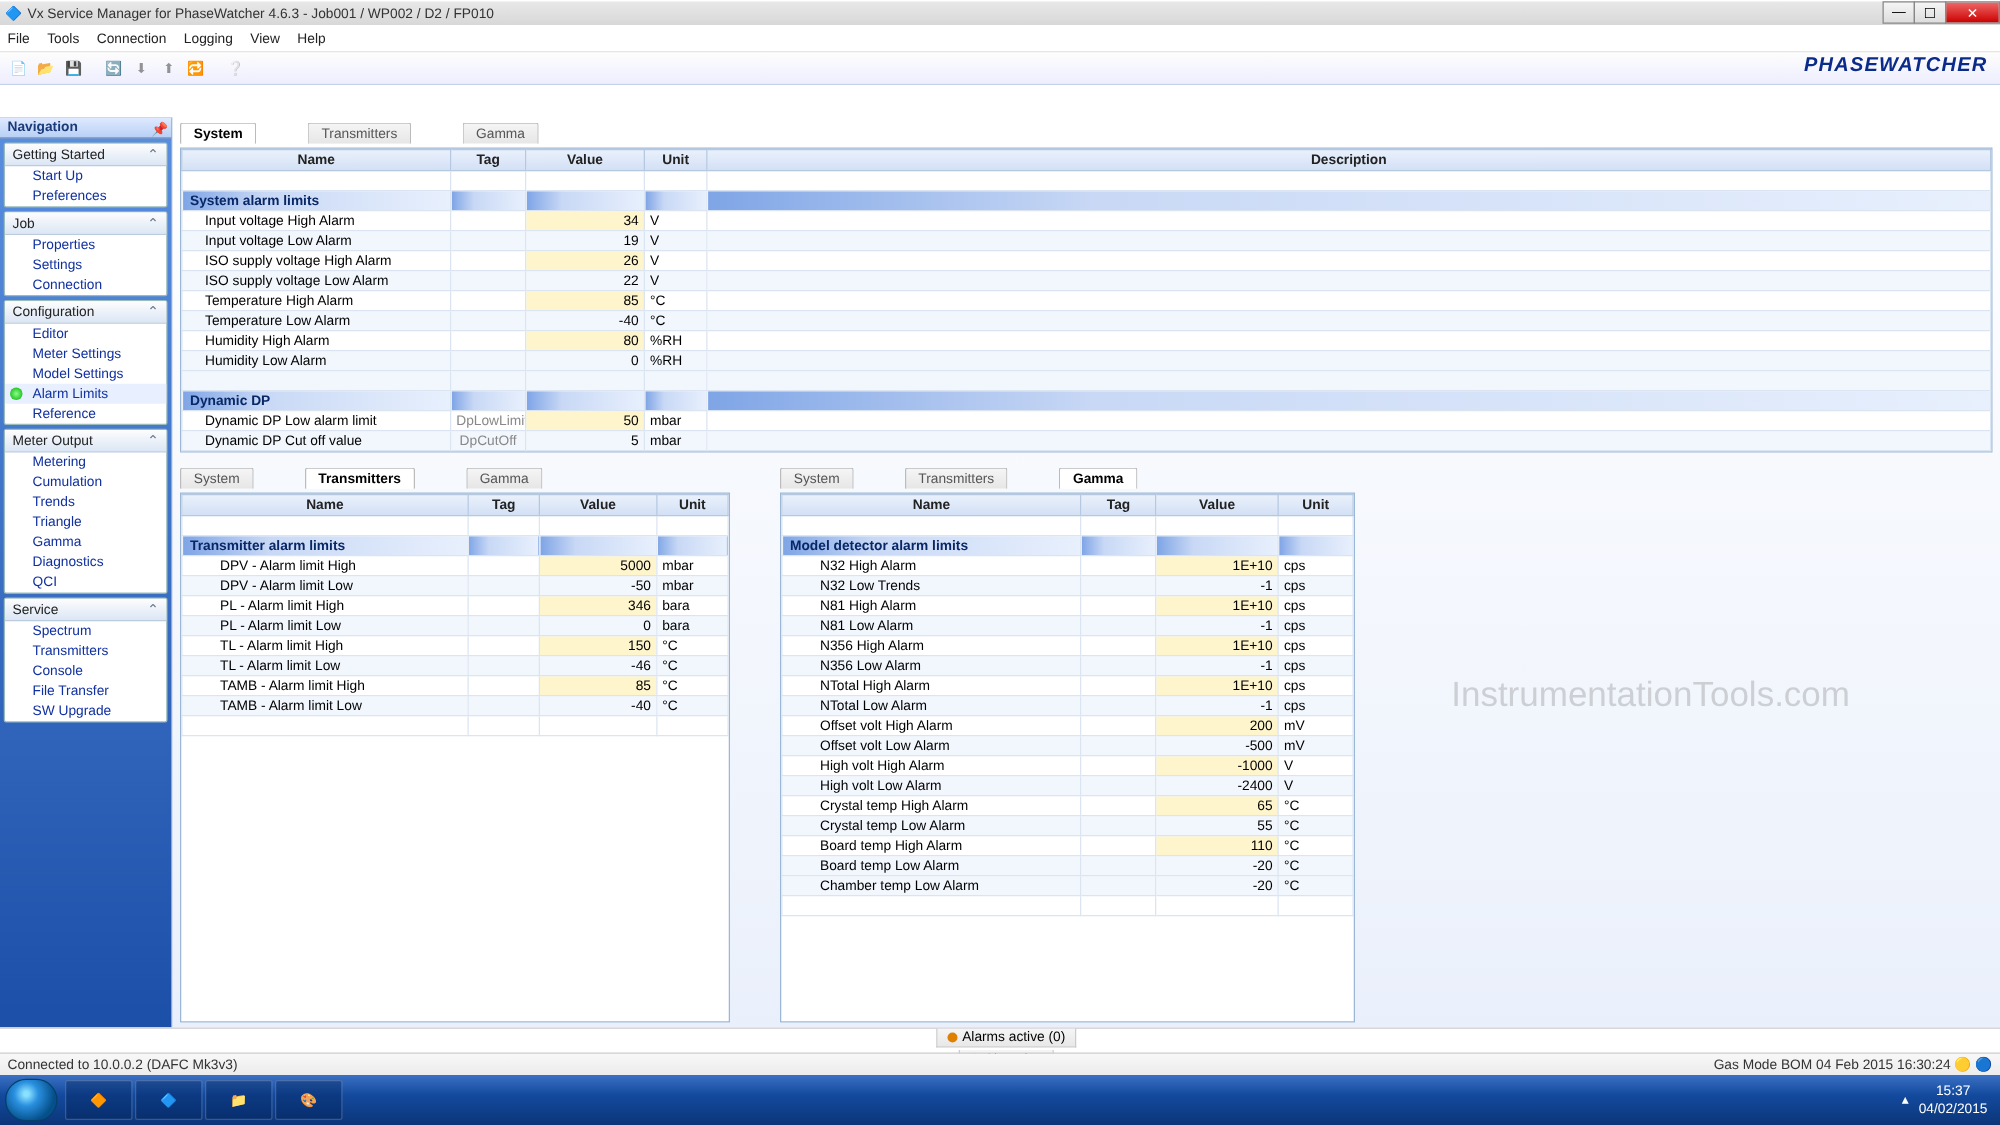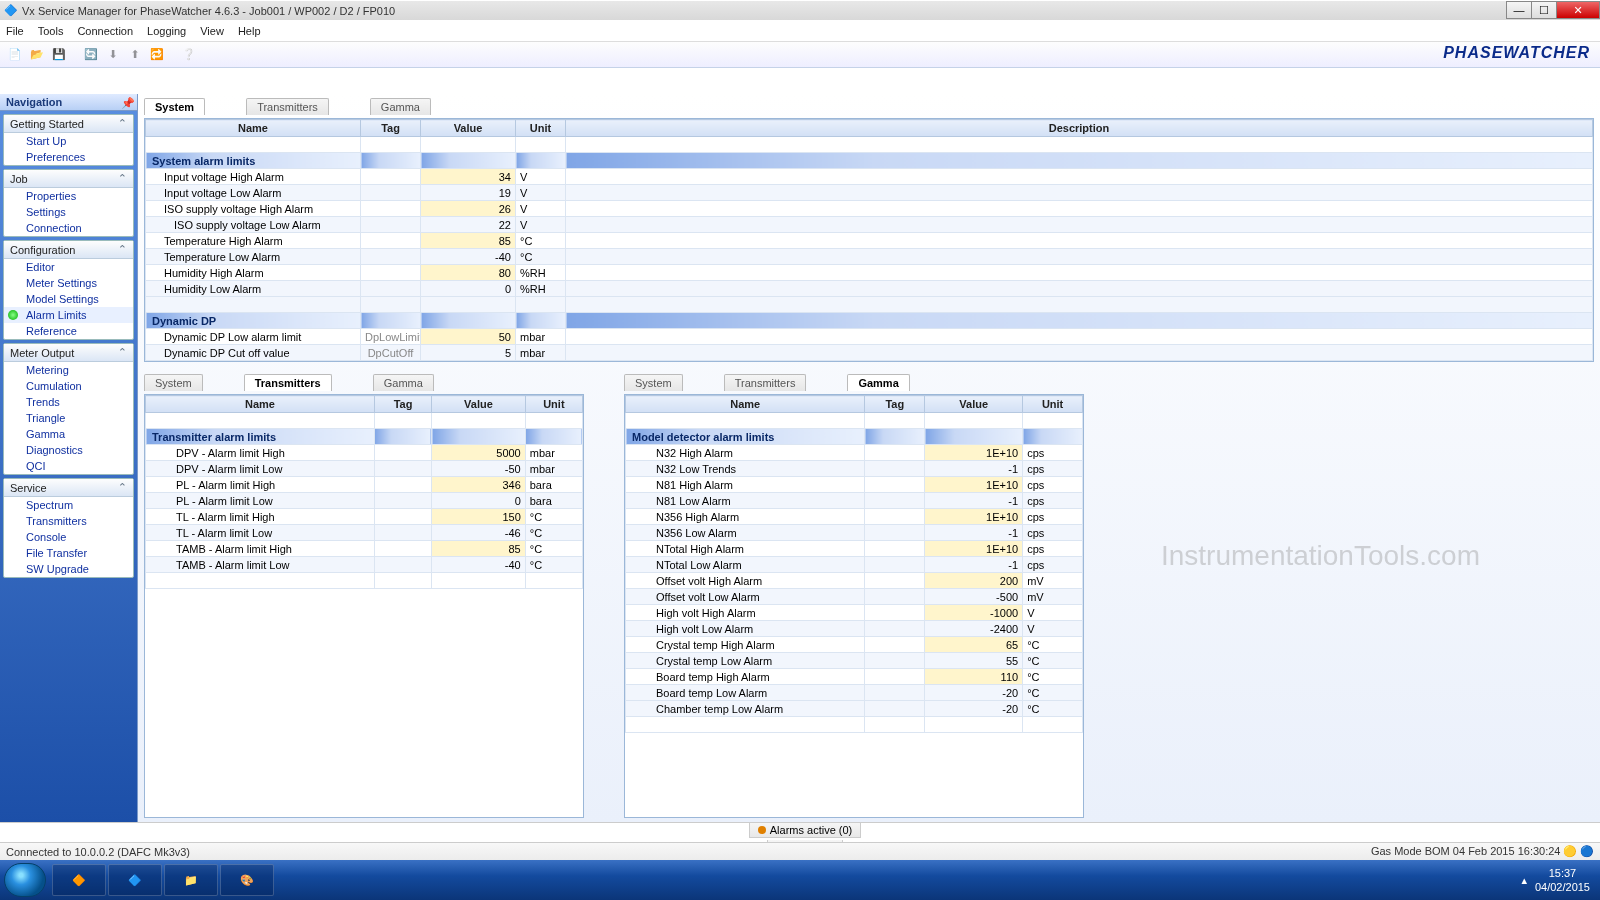--- a/index.html
+++ b/index.html
@@ -203,21 +203,21 @@
               <td></td>
             </tr>
             <tr class="row">
               <td style="padding-left:18px">ISO supply voltage High Alarm</td>
               <td class="tag"></td>
               <td class="val">26</td>
               <td>V</td>
               <td></td>
             </tr>
             <tr class="row alt">
-              <td style="padding-left:28px">ISO supply voltage Low Alarm</td>
+              <td style="padding-left:18px">ISO supply voltage Low Alarm</td>
               <td class="tag"></td>
               <td class="val">22</td>
               <td>V</td>
               <td></td>
             </tr>
             <tr class="row">
               <td style="padding-left:18px">Temperature High Alarm</td>
               <td class="tag"></td>
               <td class="val">85</td>
               <td>°C</td>

